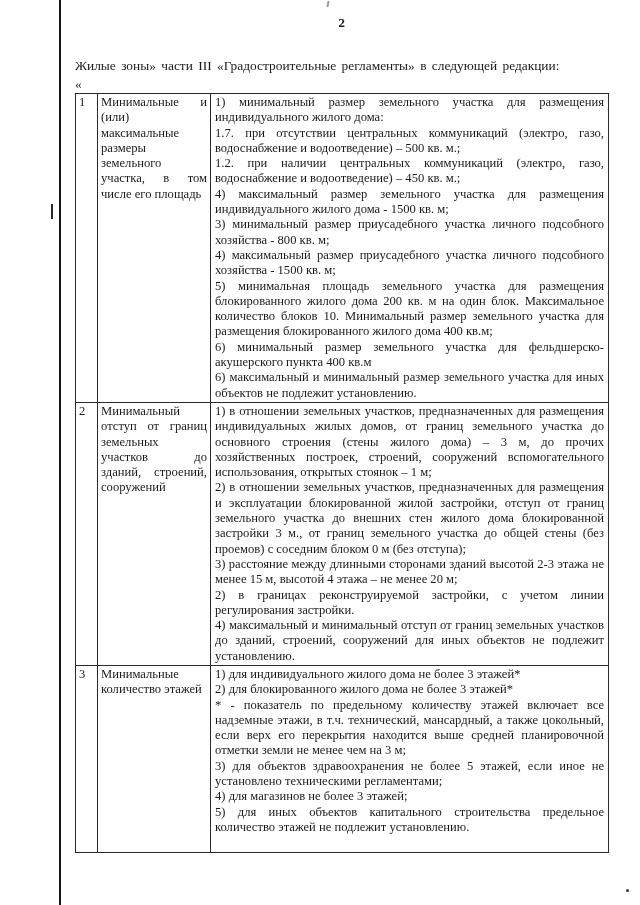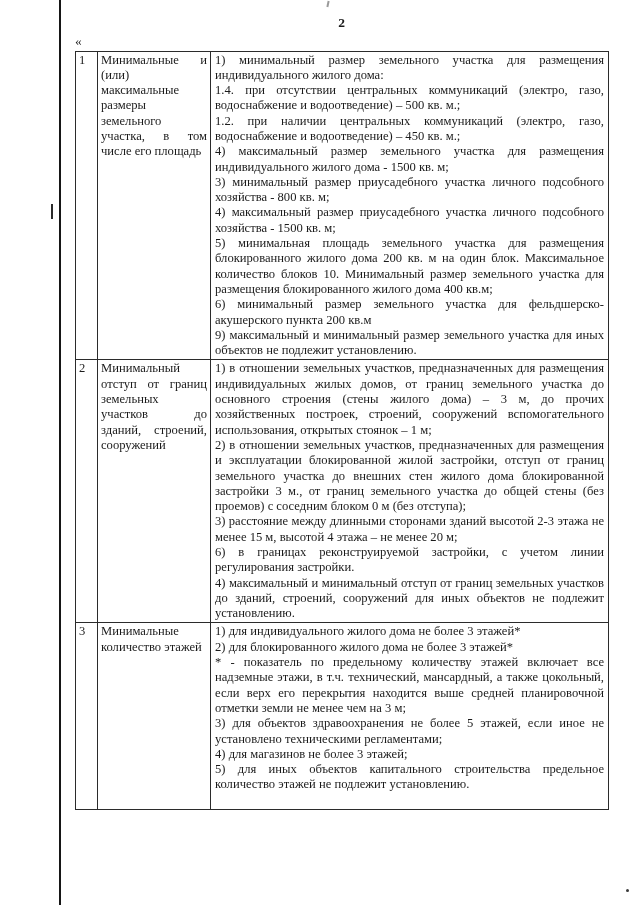--- a/index.html
+++ b/index.html
@@ -82,54 +82,55 @@
 <body>
 
 <div class="sheet">
   <div class="scan-left-line"></div>
   <div class="scan-left-tick"></div>
   <div class="scan-top-mark"></div>
   <div class="scan-bottom-dot"></div>
 
   <div class="content">
     <div class="page-number">2</div>
+    <div class="intro">Жилые зоны» части III «Градостроительные регламенты» в следующей редакции:</div>
     <div class="open-quote">«</div>
 
     <table class="reg-table">
       <colgroup>
         <col style="width:22px">
         <col style="width:113px">
         <col style="width:398px">
       </colgroup>
 
       <tbody>
           <tr>
         <td class="c-num">1</td>
         <td class="c-param">Минимальные и (или) максимальные размеры земельного участка, в том числе его площадь</td>
         <td class="c-val">
           <div class="clause">1) минимальный размер земельного участка для размещения индивидуального жилого дома:</div>
-          <div class="clause">1.4. при отсутствии центральных коммуникаций (электро, газо, водоснабжение и водоотведение) – 500 кв. м.;</div>
+          <div class="clause">1.7. при отсутствии центральных коммуникаций (электро, газо, водоснабжение и водоотведение) – 500 кв. м.;</div>
           <div class="clause">1.2. при наличии центральных коммуникаций (электро, газо, водоснабжение и водоотведение) – 450 кв. м.;</div>
           <div class="clause">4) максимальный размер земельного участка для размещения индивидуального жилого дома - 1500 кв. м;</div>
           <div class="clause">3) минимальный размер приусадебного участка личного подсобного хозяйства - 800 кв. м;</div>
           <div class="clause">4) максимальный размер приусадебного участка личного подсобного хозяйства - 1500 кв. м;</div>
           <div class="clause">5) минимальная площадь земельного участка для размещения блокированного жилого дома 200 кв. м на один блок. Максимальное количество блоков 10. Минимальный размер земельного участка для размещения блокированного жилого дома 400 кв.м;</div>
-          <div class="clause">6) минимальный размер земельного участка для фельдшерско-акушерского пункта 200 кв.м</div>
-          <div class="clause">9) максимальный и минимальный размер земельного участка для иных объектов не подлежит установлению.</div>
+          <div class="clause">6) минимальный размер земельного участка для фельдшерско-акушерского пункта 400 кв.м</div>
+          <div class="clause">6) максимальный и минимальный размер земельного участка для иных объектов не подлежит установлению.</div>
         </td>
       </tr>
 
       <tr>
         <td class="c-num">2</td>
         <td class="c-param">Минимальный отступ от границ земельных участков до зданий, строений, сооружений</td>
         <td class="c-val">
           <div class="clause">1) в отношении земельных участков, предназначенных для размещения индивидуальных жилых домов, от границ земельного участка до основного строения (стены жилого дома) – 3 м, до прочих хозяйственных построек, строений, сооружений вспомогательного использования, открытых стоянок – 1 м;</div>
           <div class="clause">2) в отношении земельных участков, предназначенных для размещения и эксплуатации блокированной жилой застройки, отступ от границ земельного участка до внешних стен жилого дома блокированной застройки 3 м., от границ земельного участка до общей стены (без проемов) с соседним блоком 0 м (без отступа);</div>
           <div class="clause">3) расстояние между длинными сторонами зданий высотой 2-3 этажа не менее 15 м, высотой 4 этажа – не менее 20 м;</div>
-          <div class="clause">6) в границах реконструируемой застройки, с учетом линии регулирования застройки.</div>
+          <div class="clause">2) в границах реконструируемой застройки, с учетом линии регулирования застройки.</div>
           <div class="clause">4) максимальный и минимальный отступ от границ земельных участков до зданий, строений, сооружений для иных объектов не подлежит установлению.</div>
         </td>
       </tr>
 
       <tr class="row-last">
         <td class="c-num">3</td>
         <td class="c-param">Минимальные количество этажей</td>
         <td class="c-val">
           <div class="clause">1) для индивидуального жилого дома не более 3 этажей*</div>
           <div class="clause">2) для блокированного жилого дома не более 3 этажей*</div>

